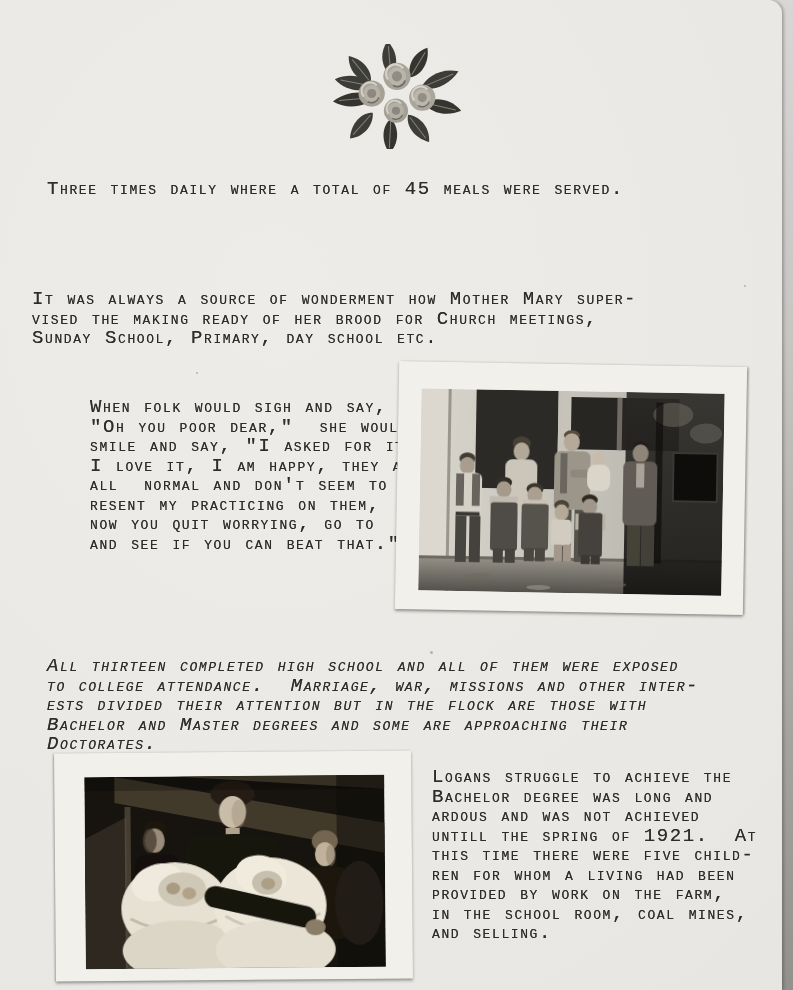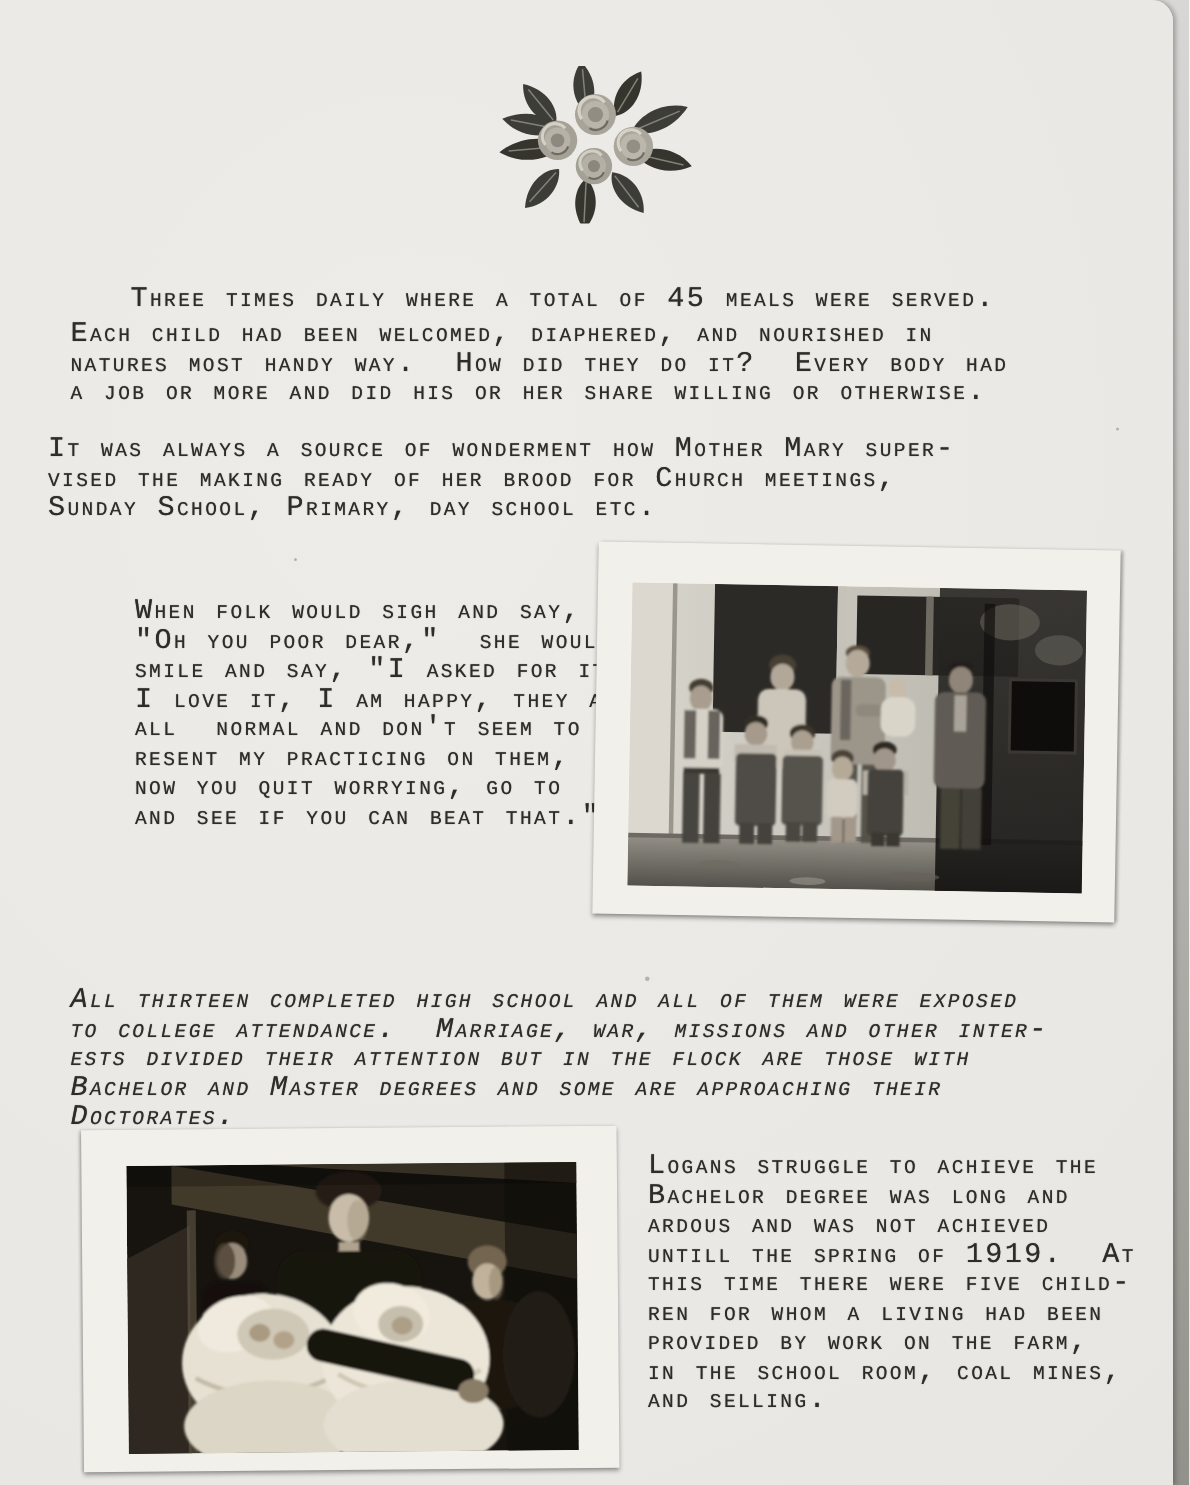--- a/index.html
+++ b/index.html
@@ -17,21 +17,21 @@
   .typed{
     position:absolute;
     font-family:"Liberation Mono",monospace;
     font-size:19px;line-height:19.5px;
     font-variant:small-caps;
     letter-spacing:1.6px;
     color:#2d2c29;
     white-space:pre;
     text-shadow:0 0 .6px rgba(45,44,41,.75);
   }
-  #p1{left:47px;top:190px;margin-left:40px;}
+  #p1{left:47px;top:180px;}
   #p2{left:47px;top:213px;}
   #p3{left:32px;top:290px;}
   #p4{left:49px;top:398px;margin-left:41px;}
   #p5{left:47px;top:657px;font-style:italic;}
   #p6{left:432px;top:768px;}
   .ornament{position:absolute;left:308px;top:44px;width:180px;height:106px;}
   figure.photo{margin:0;position:absolute;box-sizing:border-box;background:#f2f0ea;}
   #photo1{
     left:397px;top:364px;width:348px;height:248px;
     padding:27px 22px 19px 23px;
@@ -108,43 +108,40 @@
                 <circle r="4" fill="#8b877e"></circle>
               <path d="M-7.5,3 A8,8 0 0 1 5,-7" stroke="#d2cec3" stroke-width="2" fill="none"></path>
               <path d="M6.5,4 A7,7 0 0 1 -3.5,7.5" stroke="#6d6961" stroke-width="1.3" fill="none"></path>
             </g>
           </g>
         </g>
       </svg>
     </div>
 
     <div class="typed" id="p1">Three times daily where a total of 45 meals were served.</div>
-    <div class="typed" id="p2">Each child had been welcomed, diaphered, and nourished in
-natures most handy way.  How did they do it?  Every body had
-a job or more and did his or her share willing or otherwise.</div>
     <div class="typed" id="p3">It was always a source of wonderment how Mother Mary super-
 vised the making ready of her brood for Church meetings,
 Sunday School, Primary, day school etc.</div>
     <div class="typed" id="p4">When folk would sigh and say,
 "Oh you poor dear,"  she would
 smile and say, "I asked for it,
 I love it, I am happy, they are
 all  normal and don't seem to
 resent my practicing on them,
 now you quit worrying, go to
 and see if you can beat that."</div>
     <div class="typed" id="p5">All thirteen completed high school and all of them were exposed
 to college attendance.  Marriage, war, missions and other inter-
 ests divided their attention but in the flock are those with
 Bachelor and Master degrees and some are approaching their
 Doctorates.</div>
     <div class="typed" id="p6">Logans struggle to achieve the
 Bachelor degree was long and
 ardous and was not achieved
-untill the spring of 1919.  At
+untill the spring of 1921.  At
 this time there were five child-
 ren for whom a living had been
 provided by work on the farm,
 in the school room, coal mines,
 and selling.</div>
 
     <figure class="photo" id="photo1">
       <svg viewBox="0 0 303 201" preserveAspectRatio="none">
         <defs>
           <linearGradient id="wall" x1="0" y1="0" x2="1" y2="0">

